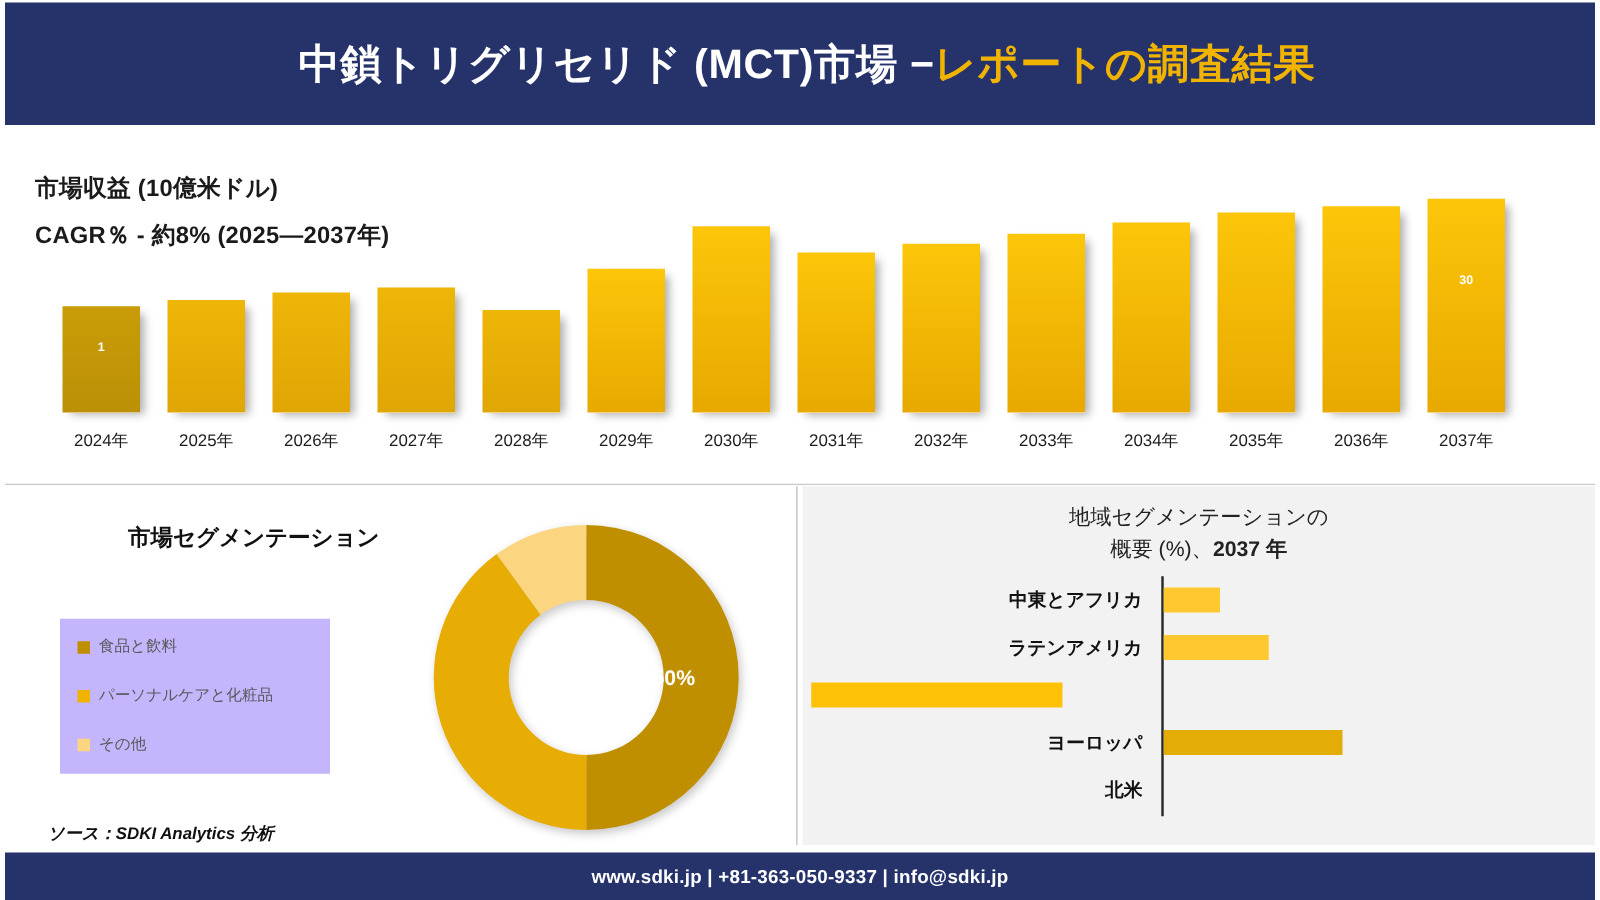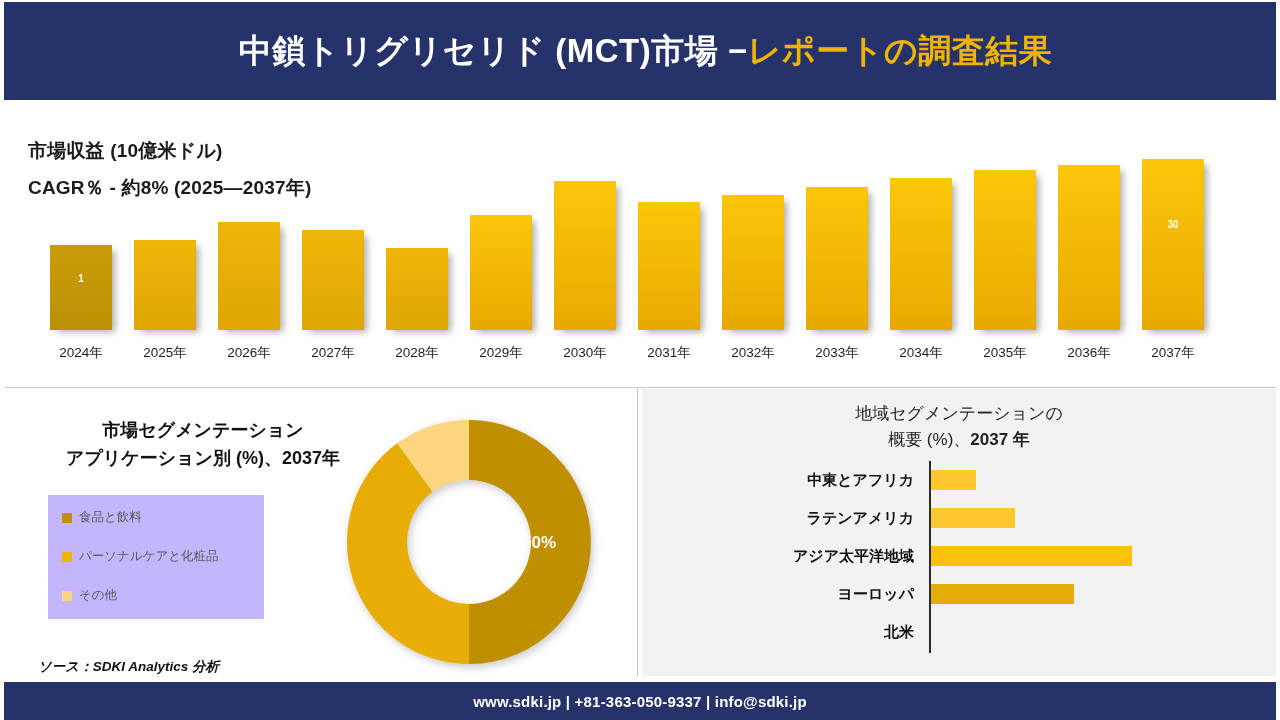--- a/index.html
+++ b/index.html
@@ -164,21 +164,21 @@
             <div class="bar-val">1</div>
             <div class="bar-xlabel">2024年</div>
           </div>
         </div>
         <div class="bar-slot" style="left: 84px;">
           <div class="bar-rect mid" style="height: 90px;">
             <div class="bar-xlabel">2025年</div>
           </div>
         </div>
         <div class="bar-slot" style="left: 168px;">
-          <div class="bar-rect mid" style="height: 108px;">
+          <div class="bar-rect mid" style="height: 96px;">
             <div class="bar-xlabel">2026年</div>
           </div>
         </div>
         <div class="bar-slot" style="left: 252px;">
           <div class="bar-rect mid" style="height: 100px;">
             <div class="bar-xlabel">2027年</div>
           </div>
         </div>
         <div class="bar-slot" style="left: 336px;">
           <div class="bar-rect mid" style="height: 82px;">
@@ -230,21 +230,20 @@
             <div class="bar-val tall">30</div>
             <div class="bar-xlabel">2037年</div>
           </div>
         </div>
       </div>
   </div>
 
   <div class="donut-panel">
     <div class="donut-title">
       <span class="t1">市場セグメンテーション</span>
-      <span class="t2">アプリケーション別 (%)、2037年</span>
     </div>
 
     <div class="legend-box" id="legend-box">
         <div class="legend-row">
           <span class="legend-sw" style="background: rgb(191, 143, 0);"></span>
           <span class="legend-lbl">食品と飲料</span>
         </div>
         <div class="legend-row">
           <span class="legend-sw" style="background: rgb(240, 180, 0);"></span>
           <span class="legend-lbl">パーソナルケアと化粧品</span>
@@ -279,21 +278,20 @@
       <div id="region-rows">
           <div class="region-row" style="top: 0px;">
             <div class="region-label">中東とアフリカ</div>
             <div class="region-bar" style="width: 45px; background: rgb(255, 200, 46);"></div>
           </div>
           <div class="region-row" style="top: 38px;">
             <div class="region-label">ラテンアメリカ</div>
             <div class="region-bar" style="width: 84px; background: rgb(255, 200, 46);"></div>
           </div>
           <div class="region-row" style="top: 76px;">
-            <div class="region-label">アジア太平洋地域</div>
             <div class="region-bar" style="width: 201px; background: rgb(255, 193, 7);"></div>
           </div>
           <div class="region-row" style="top: 114px;">
             <div class="region-label">ヨーロッパ</div>
             <div class="region-bar" style="width: 143px; background: rgb(227, 172, 6);"></div>
           </div>
           <div class="region-row" style="top: 152px;">
             <div class="region-label">北米</div>
           </div>
         </div>

